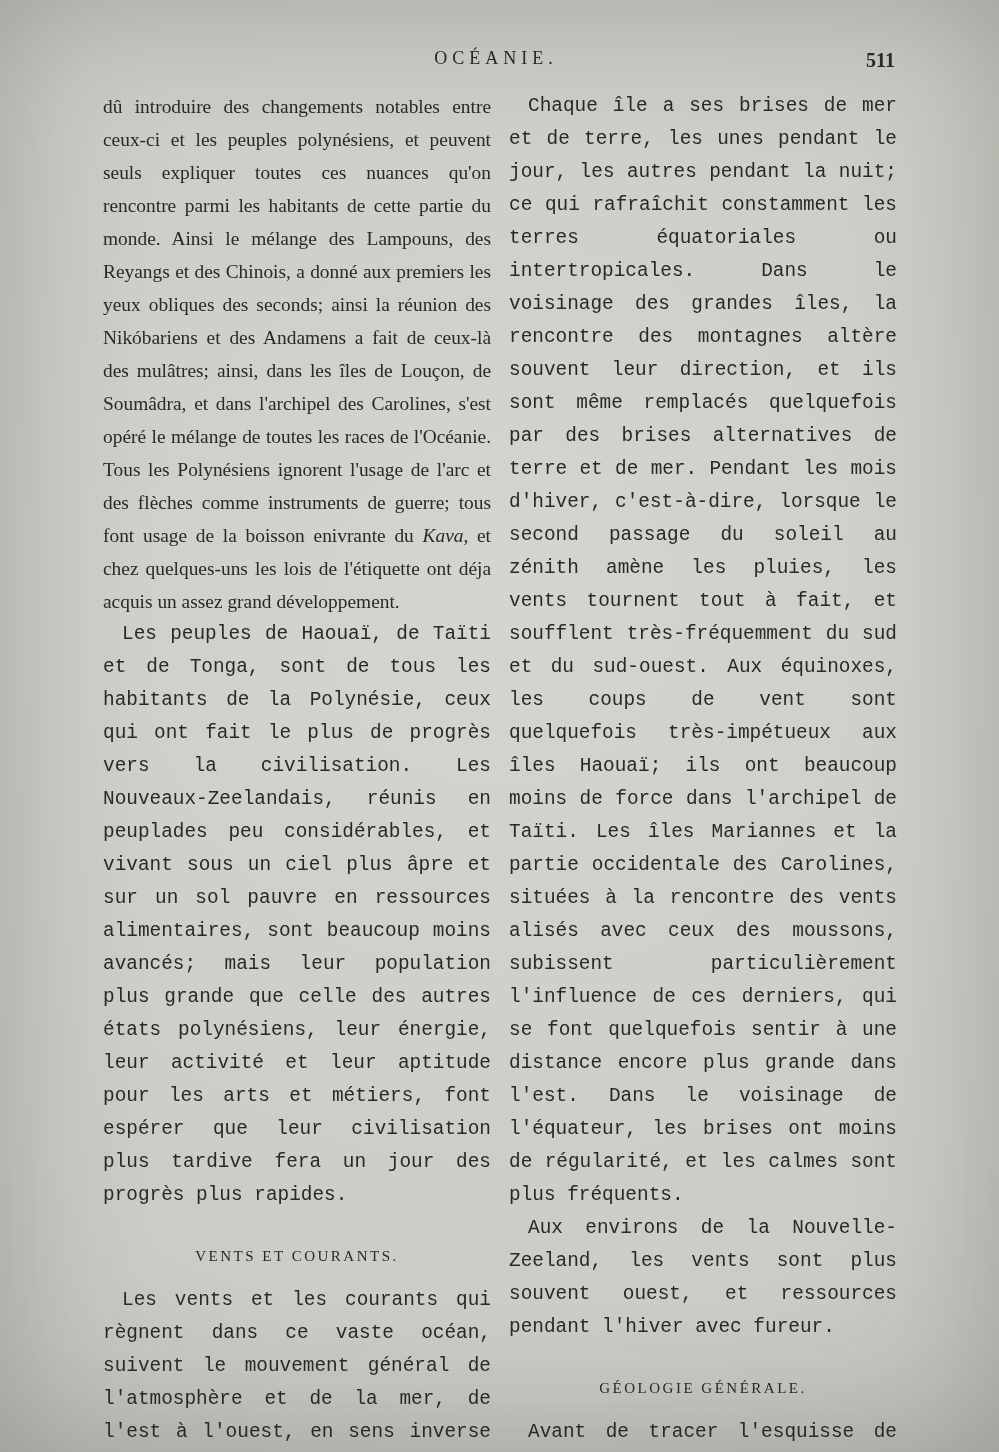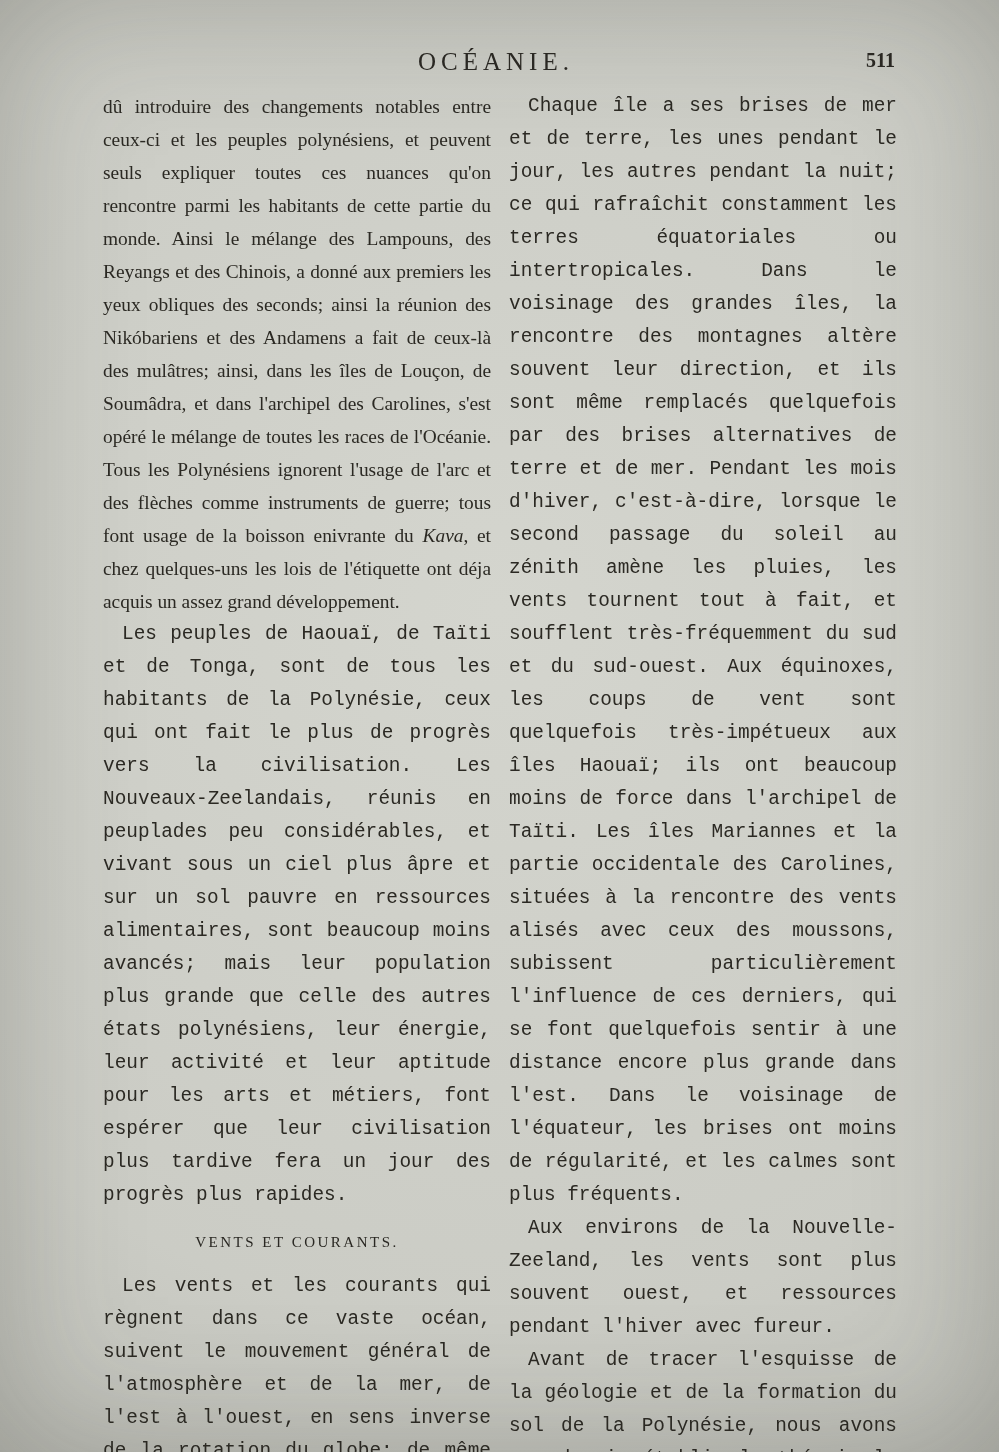--- a/index.html
+++ b/index.html
@@ -22,21 +22,21 @@
     position: absolute;
     top: 48px;
     left: 103px;
     width: 794px;
     height: 30px;
   }
   .running-title {
     position: absolute;
     left: 0; right: 8px;
     text-align: center;
-    font-size: 25px;
+    font-size: 18px;
     letter-spacing: 5px;
     color: #2a2823;
   }
   .page-number {
     position: absolute;
     right: 2px;
     top: 1px;
     font-size: 20px;
     font-weight: bold;
     color: #2a2823;
@@ -60,21 +60,21 @@
   }
   p.para {
     margin: 0;
     text-indent: 0;
   }
   p.para.indent { text-indent: 19px; font-family: Liberation Mono, monospace; }
   .section-heading {
     text-align: center;
     font-size: 15px;
     letter-spacing: 2.5px;
-    margin: 14px 0 11px 0;
+    margin: 28px 0 11px 0;
     color: #2a2823;
     font-variant: small-caps;
   }
   i { font-style: italic; }
 </style>
 </head>
 <body>
 
 <div class="page">
   <header class="page-header">
@@ -85,16 +85,17 @@
   <main class="text-columns">
     <section class="column column-left">
         <p class="para">dû introduire des changements notables entre ceux-ci et les peuples polynésiens, et peuvent seuls expliquer toutes ces nuances qu'on rencontre parmi les habitants de cette partie du monde. Ainsi le mélange des Lampouns, des Reyangs et des Chinois, a donné aux premiers les yeux obliques des seconds; ainsi la réunion des Nikóbariens et des Andamens a fait de ceux-là des mulâtres; ainsi, dans les îles de Louçon, de Soumâdra, et dans l'archipel des Carolines, s'est opéré le mélange de toutes les races de l'Océanie. Tous les Polynésiens ignorent l'usage de l'arc et des flèches comme instruments de guerre; tous font usage de la boisson enivrante du <i>Kava</i>, et chez quelques-uns les lois de l'étiquette ont déja acquis un assez grand développement.</p>
         <p class="para indent">Les peuples de Haouaï, de Taïti et de Tonga, sont de tous les habitants de la Polynésie, ceux qui ont fait le plus de progrès vers la civilisation. Les Nouveaux-Zeelandais, réunis en peuplades peu considérables, et vivant sous un ciel plus âpre et sur un sol pauvre en ressources alimentaires, sont beaucoup moins avancés; mais leur population plus grande que celle des autres états polynésiens, leur énergie, leur activité et leur aptitude pour les arts et métiers, font espérer que leur civilisation plus tardive fera un jour des progrès plus rapides.</p>
         <div class="section-heading">VENTS ET COURANTS.</div>
         <p class="para indent">Les vents et les courants qui règnent dans ce vaste océan, suivent le mouvement général de l'atmosphère et de la mer, de l'est à l'ouest, en sens inverse de la rotation du globe; de même la Polynésie, qui, sauf la Nouvelle-Zeeland et ses annexes, est tout entière en dedans des tropiques, est généralement soumise à la force, à la direction et à la constance des vents alisés de l'est, qui soufflent ordinairement en dedans et pres du cercle arctartique; tandis qu'à 40 degrés du nord et au sud de l'équateur règnent les tempêtes et les vents variables, et que dans la partie nord de l'Océan, les vents d'ouest sont les plus généraux.</p>
       </section>
     <section class="column column-right">
         <p class="para indent">Chaque île a ses brises de mer et de terre, les unes pendant le jour, les autres pendant la nuit; ce qui rafraîchit constamment les terres équatoriales ou intertropicales. Dans le voisinage des grandes îles, la rencontre des montagnes altère souvent leur direction, et ils sont même remplacés quelquefois par des brises alternatives de terre et de mer. Pendant les mois d'hiver, c'est-à-dire, lorsque le second passage du soleil au zénith amène les pluies, les vents tournent tout à fait, et soufflent très-fréquemment du sud et du sud-ouest. Aux équinoxes, les coups de vent sont quelquefois très-impétueux aux îles Haouaï; ils ont beaucoup moins de force dans l'archipel de Taïti. Les îles Mariannes et la partie occidentale des Carolines, situées à la rencontre des vents alisés avec ceux des moussons, subissent particulièrement l'influence de ces derniers, qui se font quelquefois sentir à une distance encore plus grande dans l'est. Dans le voisinage de l'équateur, les brises ont moins de régularité, et les calmes sont plus fréquents.</p>
         <p class="para indent">Aux environs de la Nouvelle-Zeeland, les vents sont plus souvent ouest, et ressources pendant l'hiver avec fureur.</p>
+        <div class="section-heading">GÉOLOGIE GÉNÉRALE.</div>
         <p class="para indent">Avant de tracer l'esquisse de la géologie et de la formation du sol de la Polynésie, nous avons cru devoir établir la théorie la plus récente et la plus complète de cette belle science, telle que les travaux de Fourier, de Cuvier, de Cordier, de Reboul et autres savants l'ont faite. Cet ouvrage n'étant pas seulement destiné aux savants, mais aussi aux gens du monde, nous avons pensé qu'il importait de détruire en eux les idées erronées qui sont répandues à ce sujet. Les sources où nous avons puisé doivent offrir une puissante ga-</p>
       </section>
   </main>
 </div>
 
 </body></html>

